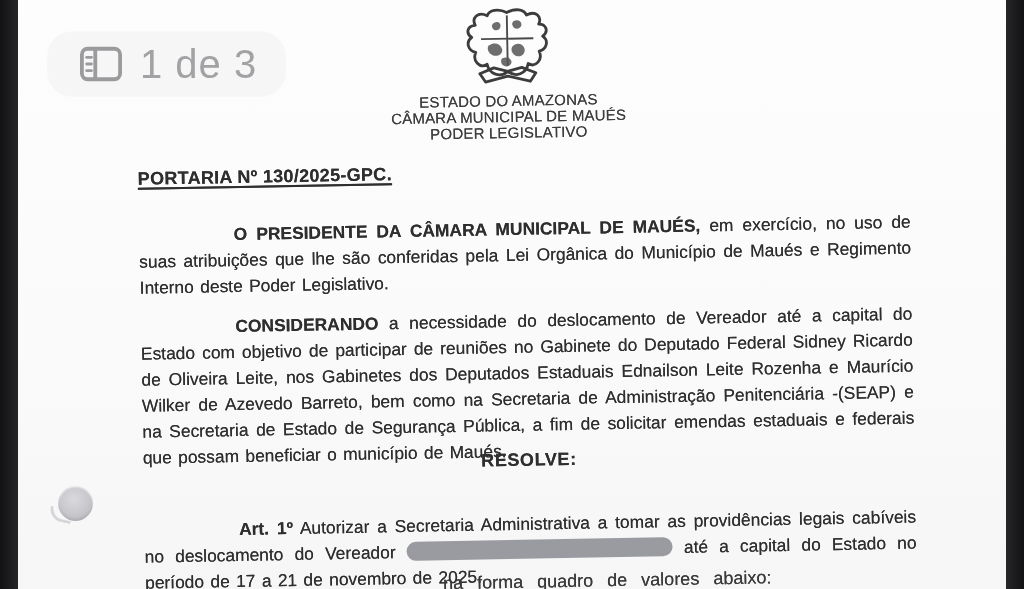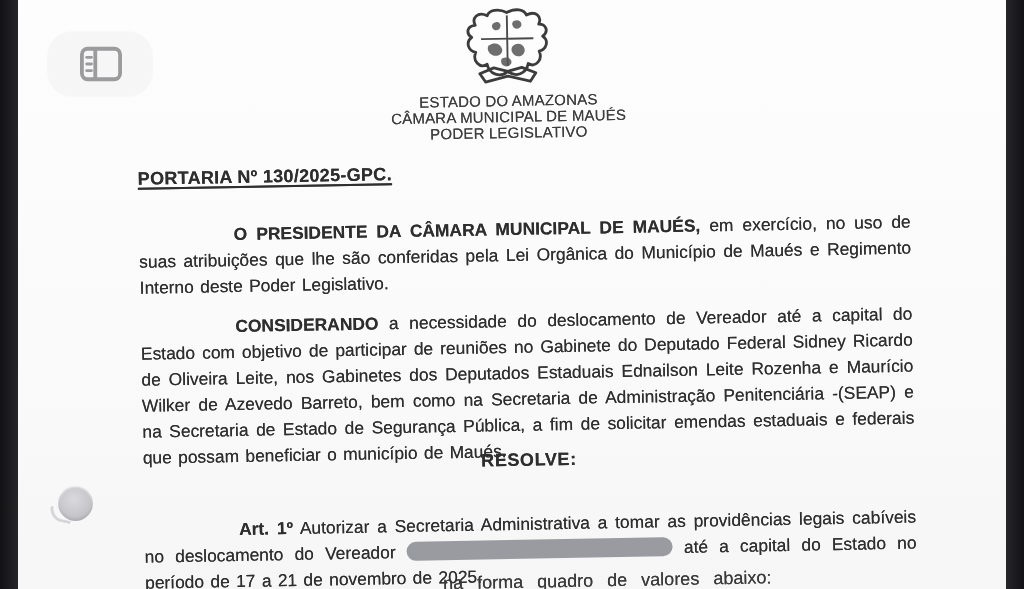--- a/index.html
+++ b/index.html
@@ -127,15 +127,16 @@
   <div class="bubble"></div>
 
   <div class="page-pill">
     <svg width="46" height="42" viewBox="0 0 48 44">
       <rect x="4" y="6" width="40" height="32" rx="6" fill="none" stroke="#9b9b9e" stroke-width="4"></rect>
       <line x1="18" y1="6" x2="18" y2="38" stroke="#9b9b9e" stroke-width="4"></line>
       <line x1="9" y1="15" x2="14" y2="15" stroke="#9b9b9e" stroke-width="3" stroke-linecap="round"></line>
       <line x1="9" y1="22" x2="14" y2="22" stroke="#9b9b9e" stroke-width="3" stroke-linecap="round"></line>
       <line x1="9" y1="29" x2="14" y2="29" stroke="#9b9b9e" stroke-width="3" stroke-linecap="round"></line>
     </svg>
+    <span class="label">1 de 3</span>
   </div>
 
 </div>
 
 </body></html>

